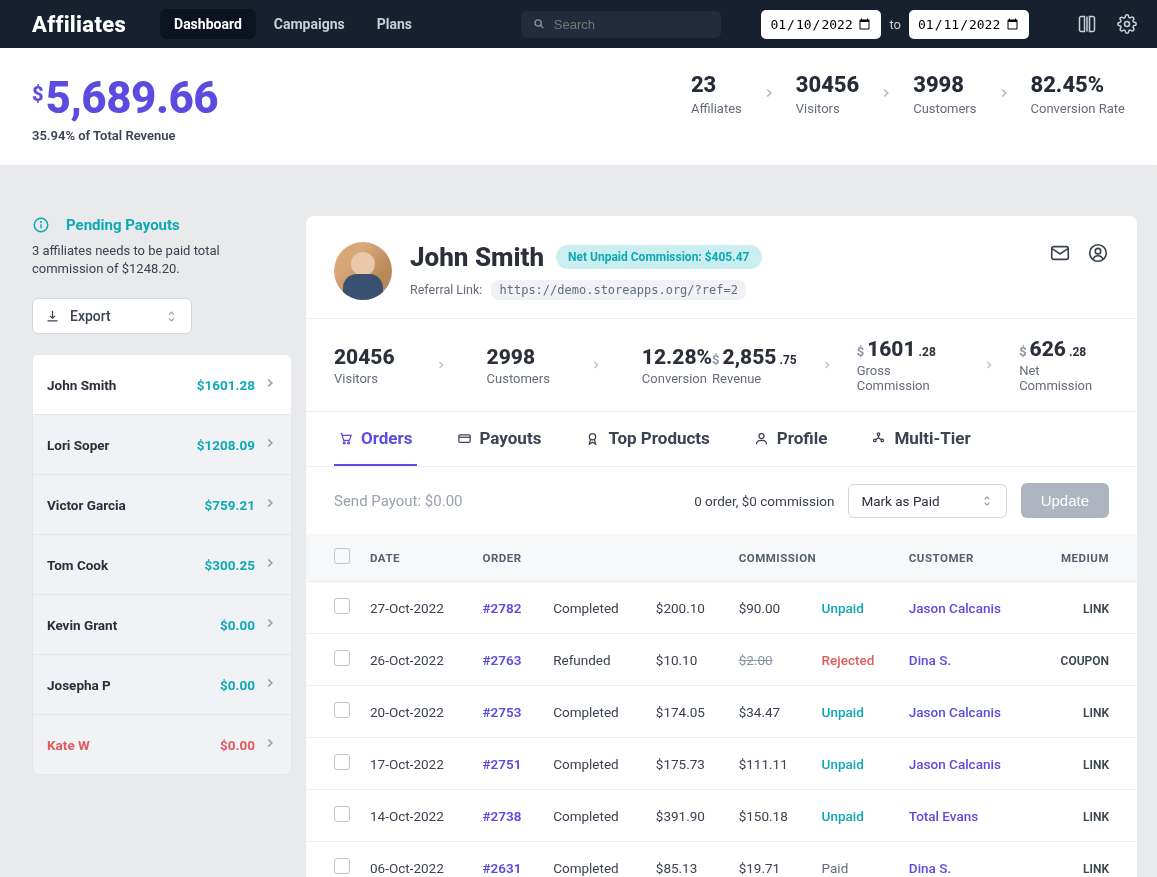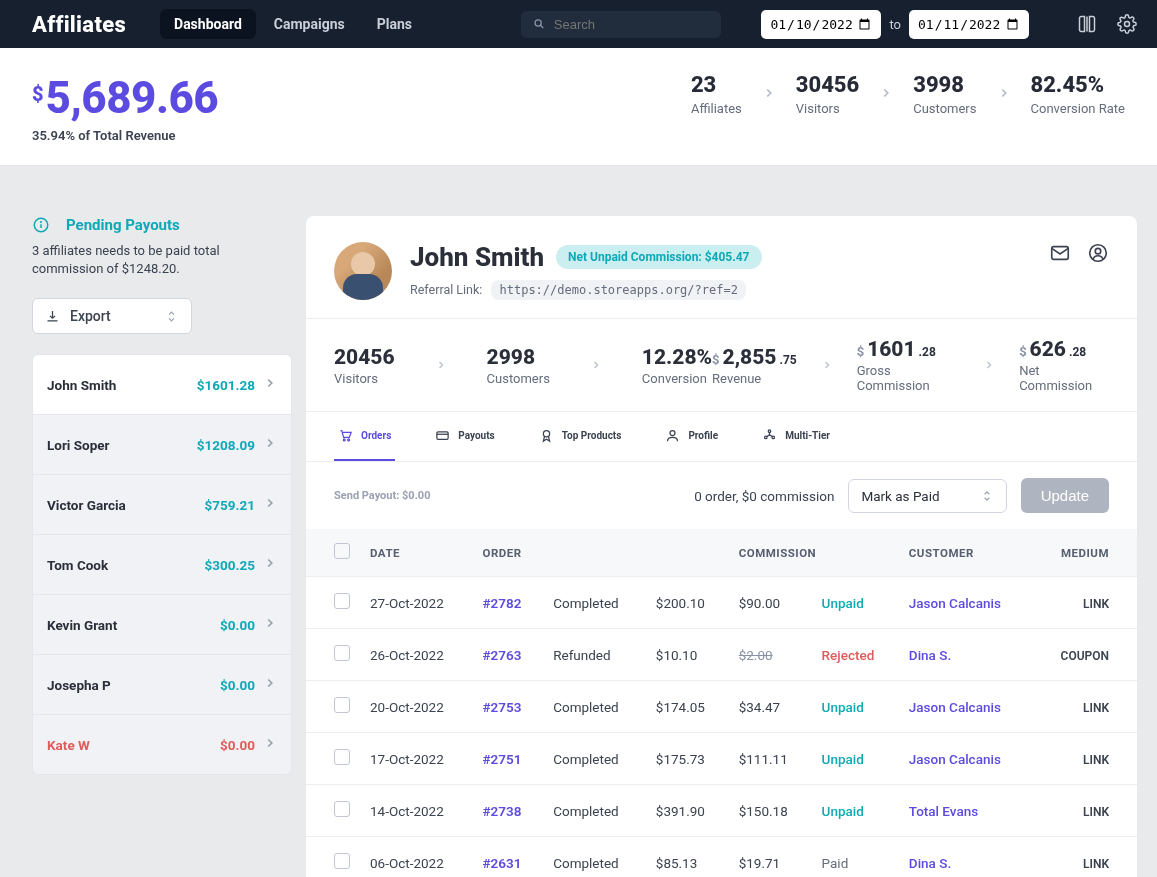--- a/index.html
+++ b/index.html
@@ -76,26 +76,26 @@
   .ms-box .v { font-size: 21px; font-weight: 800; color: #2b2f3a; }
   .ms-box .l { font-size: 13px; color: #656c7b; margin-top: 2px; }
   .ms-sep svg { width: 12px; height: 12px; color: #c0c5d0; }
   .dollar-stat { display: flex; align-items: baseline; gap: 3px; }
   .dollar-stat .cur { color: #8a93a6; font-size: 13px; font-weight: 700; }
   .dollar-stat .whole { font-size: 21px; font-weight: 800; color: #2b2f3a; }
   .dollar-stat .frac { font-size: 12px; font-weight: 700; color: #2b2f3a; }
   .ms-box.money .l { margin-top: 2px; }
   
   .tabs { border-top: 1px solid #edeef2; padding: 0 28px; display: flex; gap: 36px; }
-  .tab { padding: 16px 4px; display: flex; align-items: center; gap: 8px; font-size: 10px; font-weight: 700; color: #3b4250; cursor: pointer; border-bottom: 2px solid transparent; }
+  .tab { padding: 16px 4px; display: flex; align-items: center; gap: 8px; font-size: 17px; font-weight: 700; color: #3b4250; cursor: pointer; border-bottom: 2px solid transparent; }
   .tab.active { color: #5b4be0; border-bottom-color: #5b4be0; }
   .tab svg { width: 15px; height: 15px; }
   
   .toolbar { border-top: 1px solid #edeef2; padding: 16px 28px; display: flex; align-items: center; gap: 14px; }
-  .send-payout { color: #9aa1b0; font-size: 11px; font-weight: 700; }
+  .send-payout { color: #9aa1b0; font-size: 15px; font-weight: 400; }
   .order-count { margin-left: auto; color: #3b4250; font-size: 13.5px; }
   .mark-select { border: 1px solid #d2d6df; border-radius: 6px; padding: 8px 12px; font-size: 13.5px; display: flex; align-items: center; gap: 40px; cursor: pointer; background: #fff; }
   .mark-select svg { width: 14px; height: 14px; color: #9aa1b0; }
   .update-btn { background: #aeb4c0; color: #fff; border: 0; border-radius: 6px; padding: 9px 20px; font-size: 15px; font-weight: 400; cursor: pointer; }
   
   .table { width: 100%; border-collapse: collapse; }
   .table th { background: #f7f8fa; text-align: left; font-size: 11.5px; font-weight: 700; color: #565e70; letter-spacing: .5px; padding: 14px 10px; border-bottom: 1px solid #edeef2; }
   .table th:first-child { padding-left: 28px; width: 50px; }
   .table th:last-child { padding-right: 28px; text-align: right; }
   .table td { padding: 16px 10px; font-size: 13.5px; color: #3b4250; border-bottom: 1px solid #edeef2; vertical-align: middle; }

